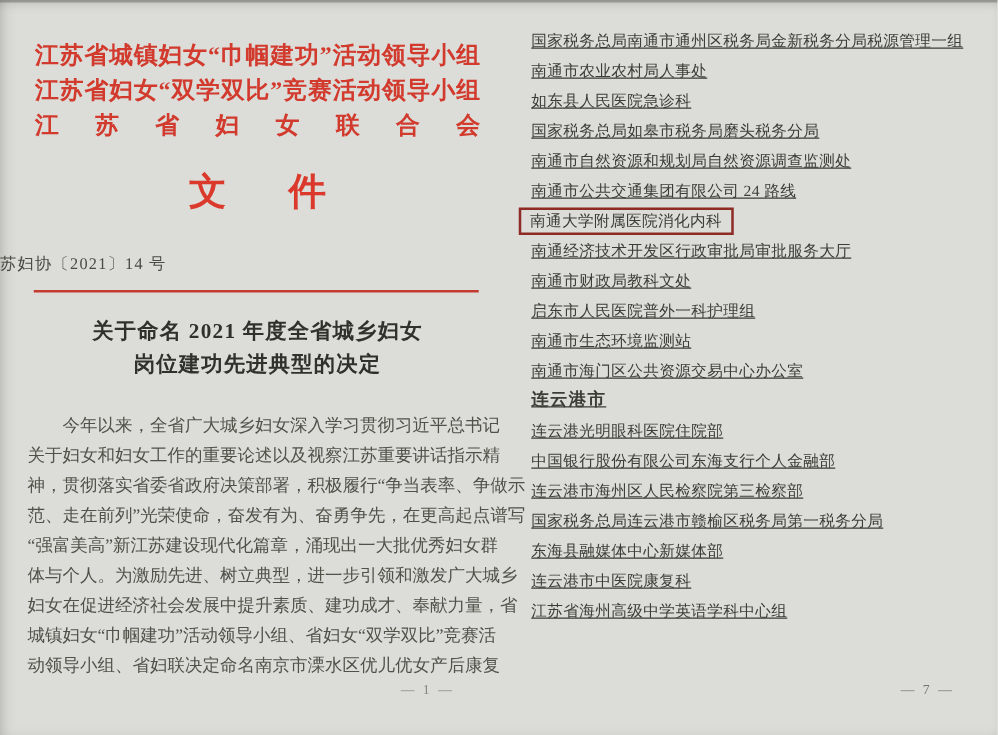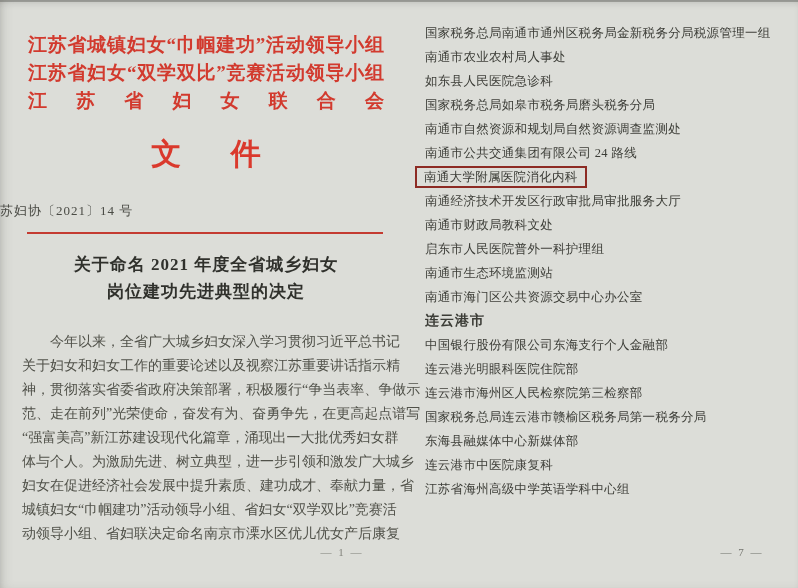--- a/index.html
+++ b/index.html
@@ -35,21 +35,21 @@
     text-align:justify; text-align-last:justify; white-space:nowrap;
   }
   .l-body .bline.indent { padding-left:28px; }
   .l-pagenum {
     position:absolute; left:310px; top:546px; width:64px; text-align:center;
     font-size:11px; color:#84857e; letter-spacing:2px;
   }
 
   
   .r-list { position:absolute; left:425px; top:21px; width:352px; color:#3c3d37; }
-  .r-row { height:24px; line-height:24px; font-size:12.5px; letter-spacing:0.3px; white-space:nowrap; }
+  .r-row { height:24px; line-height:24px; font-size:12.5px; letter-spacing:0.3px; white-space:nowrap;text-decoration:underline; }
   .r-row.bold { font-weight:bold; font-size:14px; letter-spacing:1px; }
   .r-row .hlbox {
     display:inline-block; vertical-align:middle; line-height:18px;
     border:2.5px solid #8d2b24; padding:0 7px; margin-left:-10px; margin-top:-2px;
     background:rgba(220,221,216,.0);
   }
   .r-pagenum {
     position:absolute; left:710px; top:546px; width:64px; text-align:center;
     font-size:11px; color:#74756f; letter-spacing:2px;
   }
@@ -98,22 +98,22 @@
     <div class="r-row">国家税务总局如皋市税务局磨头税务分局</div>
     <div class="r-row">南通市自然资源和规划局自然资源调查监测处</div>
     <div class="r-row">南通市公共交通集团有限公司 24 路线</div>
     <div class="r-row"><span class="hlbox"><span>南通大学附属医院消化内科</span></span></div>
     <div class="r-row">南通经济技术开发区行政审批局审批服务大厅</div>
     <div class="r-row">南通市财政局教科文处</div>
     <div class="r-row">启东市人民医院普外一科护理组</div>
     <div class="r-row">南通市生态环境监测站</div>
     <div class="r-row">南通市海门区公共资源交易中心办公室</div>
     <div class="r-row bold">连云港市</div>
+    <div class="r-row">连云港光明眼科医院住院部</div>
     <div class="r-row">中国银行股份有限公司东海支行个人金融部</div>
-    <div class="r-row">连云港光明眼科医院住院部</div>
     <div class="r-row">连云港市海州区人民检察院第三检察部</div>
     <div class="r-row">国家税务总局连云港市赣榆区税务局第一税务分局</div>
     <div class="r-row">东海县融媒体中心新媒体部</div>
     <div class="r-row">连云港市中医院康复科</div>
     <div class="r-row">江苏省海州高级中学英语学科中心组</div>
   </div>
 
   <div class="r-pagenum">— 7 —</div>
 
   <div class="scan-shade"></div>

